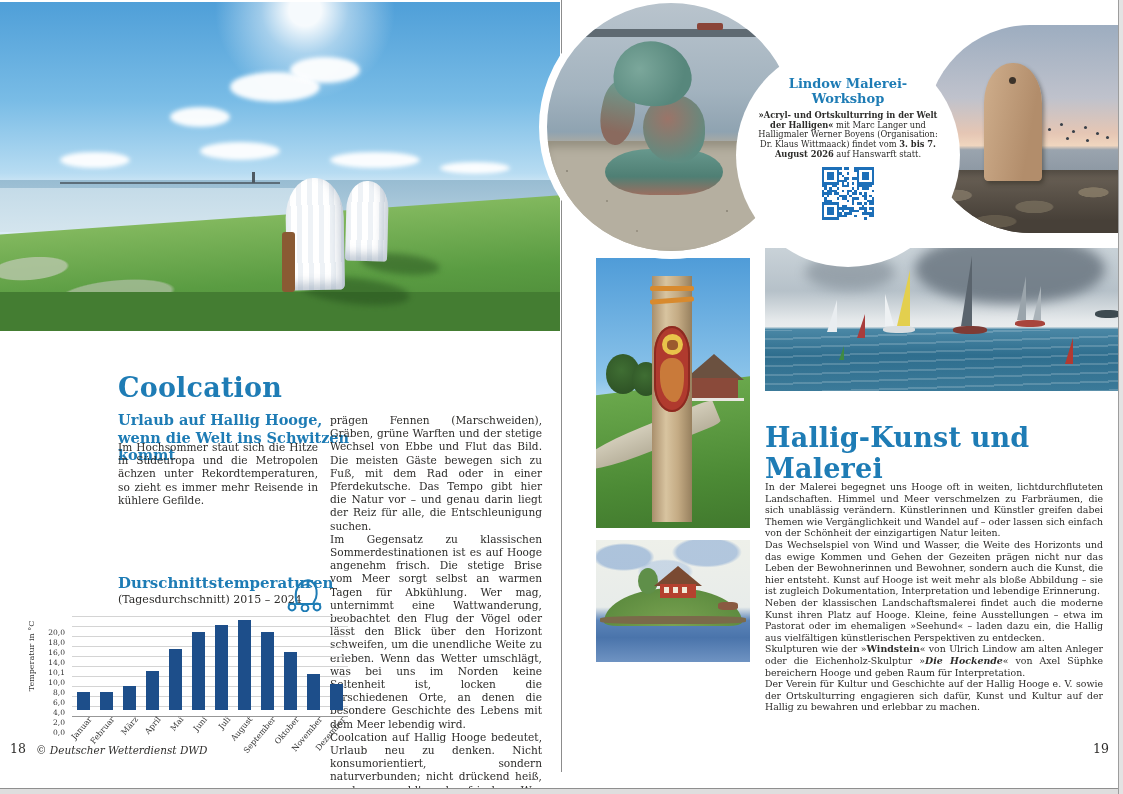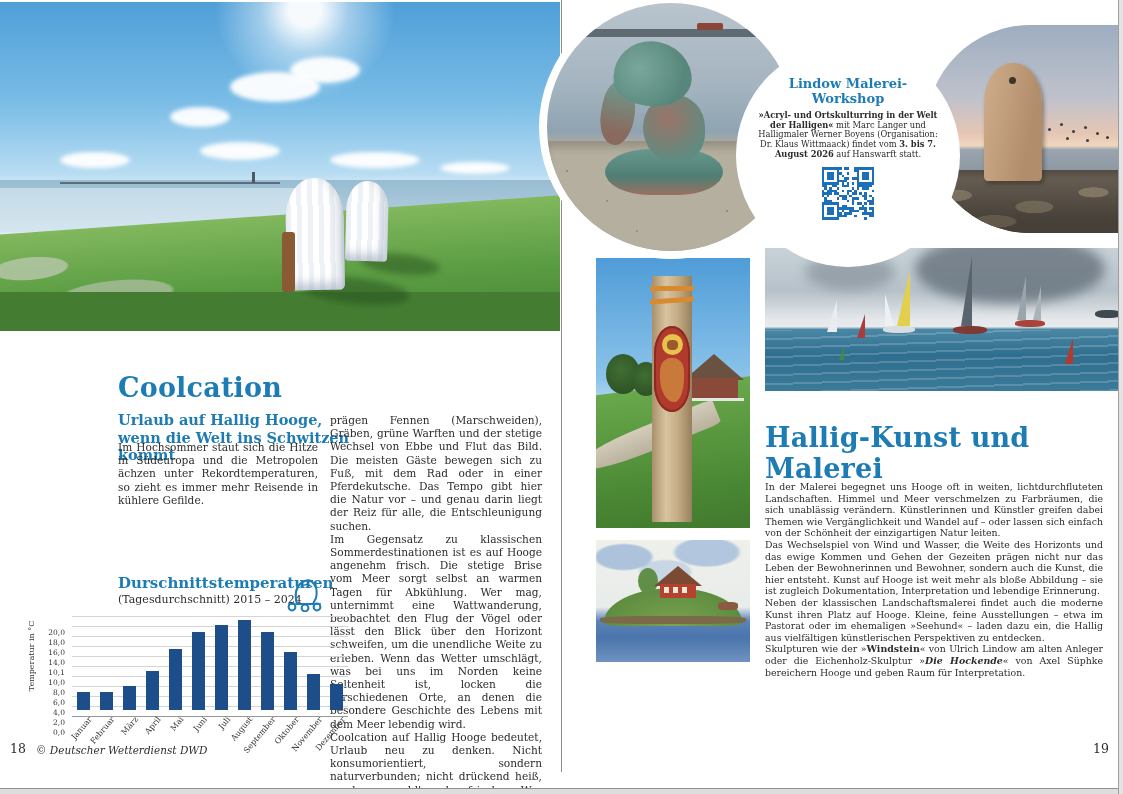--- a/index.html
+++ b/index.html
@@ -839,19 +839,20 @@
     <div class="wc-bank"></div>
   </div>
 
   <div class="h1" style="left:765px;top:422px;">Hallig-Kunst und Malerei</div>
 
   <div class="rp-body" style="left:765px;top:481px;width:338px;">
     <p>In der Malerei begegnet uns Hooge oft in weiten, lichtdurchfluteten Landschaften. Himmel und Meer verschmelzen zu Farbräumen, die sich unablässig verändern. Künstlerinnen und Künstler greifen dabei Themen wie Vergänglichkeit und Wandel auf – oder lassen sich einfach von der Schönheit der einzigartigen Natur leiten.</p>
     <p>Das Wechselspiel von Wind und Wasser, die Weite des Horizonts und das ewige Kommen und Gehen der Gezeiten prägen nicht nur das Leben der Bewohnerinnen und Bewohner, sondern auch die Kunst, die hier entsteht. Kunst auf Hooge ist weit mehr als bloße Abbildung – sie ist zugleich Dokumentation, Interpretation und lebendige Erinnerung.</p>
     <p>Neben der klassischen Landschaftsmalerei findet auch die moderne Kunst ihren Platz auf Hooge. Kleine, feine Ausstellungen – etwa im Pastorat oder im ehemaligen »Seehund« – laden dazu ein, die Hallig aus vielfältigen künstlerischen Perspektiven zu entdecken.</p>
     <p><span>Skulpturen wie der »</span><span style="font-weight: 700;">Windstein</span><span>« von Ulrich Lindow am alten Anleger oder die Eichenholz-Skulptur »</span><span style="font-weight: 700; font-style: italic;">Die Hockende</span><span>« von Axel Süphke bereichern Hooge und geben Raum für Interpretation.</span></p>
+    <p>Der Verein für Kultur und Geschichte auf der Hallig Hooge e. V. sowie der Ortskulturring engagieren sich dafür, Kunst und Kultur auf der Hallig zu bewahren und erlebbar zu machen.</p>
   </div>
 
   <div class="footer" style="left:1093px;top:741px;font-size:12.5px;">19</div>
 
   <div class="edge-bottom"></div>
   <div class="edge-right"></div>
 </div>
 
 </body></html>

